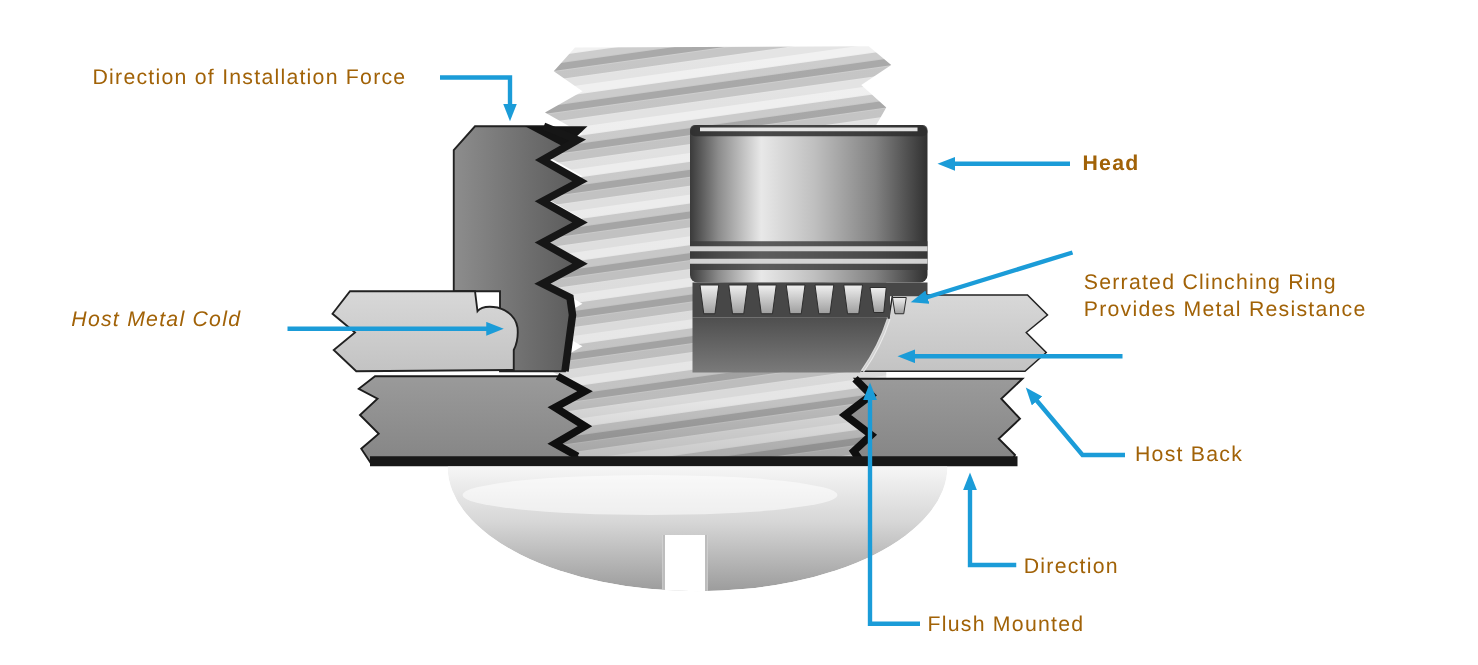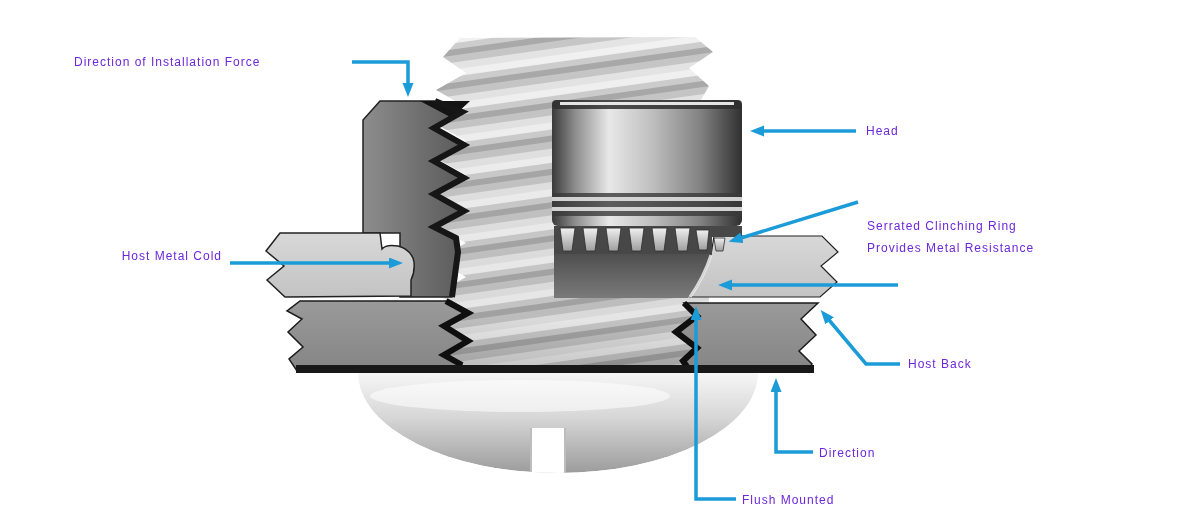--- a/index.html
+++ b/index.html
@@ -1,21 +1,21 @@
 <!DOCTYPE html>
 <html><head>
 <meta charset="utf-8">
 <style>
   html,body{margin:0;padding:0;background:#ffffff;}
   #stage{position:relative;width:1182px;height:532px;background:#ffffff;overflow:hidden;
          font-family:"Liberation Sans",sans-serif;}
   #art{position:absolute;left:0;top:0;}
-  .label{position:absolute;font-size:12px;line-height:22px;letter-spacing:1px;
-         color:#6d28d9;white-space:nowrap;}
-  .label.right{text-align:right;white-space:normal;}
+  .label{position:absolute;font-size:17px;line-height:22px;letter-spacing:1px;
+         color:#a16207;white-space:nowrap;}
+  .label.right{text-align:center;white-space:normal;font-style:italic;}
 </style>
 </head>
 <body>
 
 <div id="stage">
 
   <svg id="art" width="1182" height="532" viewBox="0 0 1182 532">
     <defs>
       <pattern id="thr" width="90" height="33" patternUnits="userSpaceOnUse" patternTransform="rotate(-8)">
         <rect x="0" y="0" width="90" height="7" fill="#f1f1f1"></rect>
@@ -147,21 +147,21 @@
       <path d="M230,263 L390,263" marker-end="url(#arw)"></path>
       <path d="M898,285 L731,285" marker-end="url(#arw)"></path>
       <path d="M900,364 L866,364 L829,320" marker-end="url(#arw)"></path>
       <path d="M813,452 L776,452 L776,391" marker-end="url(#arw)"></path>
       <path d="M736,499 L696,499 L696,319" marker-end="url(#arw)"></path>
     </g>
   </svg>
 
   <div class="label" style="left:74px;top:51px;">Direction of Installation Force</div>
 
-  <div class="label" style="left:866px;top:120px;">Head</div>
+  <div class="label" style="left:866px;top:120px;font-weight:bold;">Head</div>
 
   <div class="label" style="left:867px;top:183px;margin-top:32px;">
     <div>Serrated Clinching Ring</div>
     <div>Provides Metal Resistance</div>
   </div>
 
   <div class="label right" style="left:28px;top:245px;width:194px;">
     <div>Host Metal Cold</div>
   </div>
 

